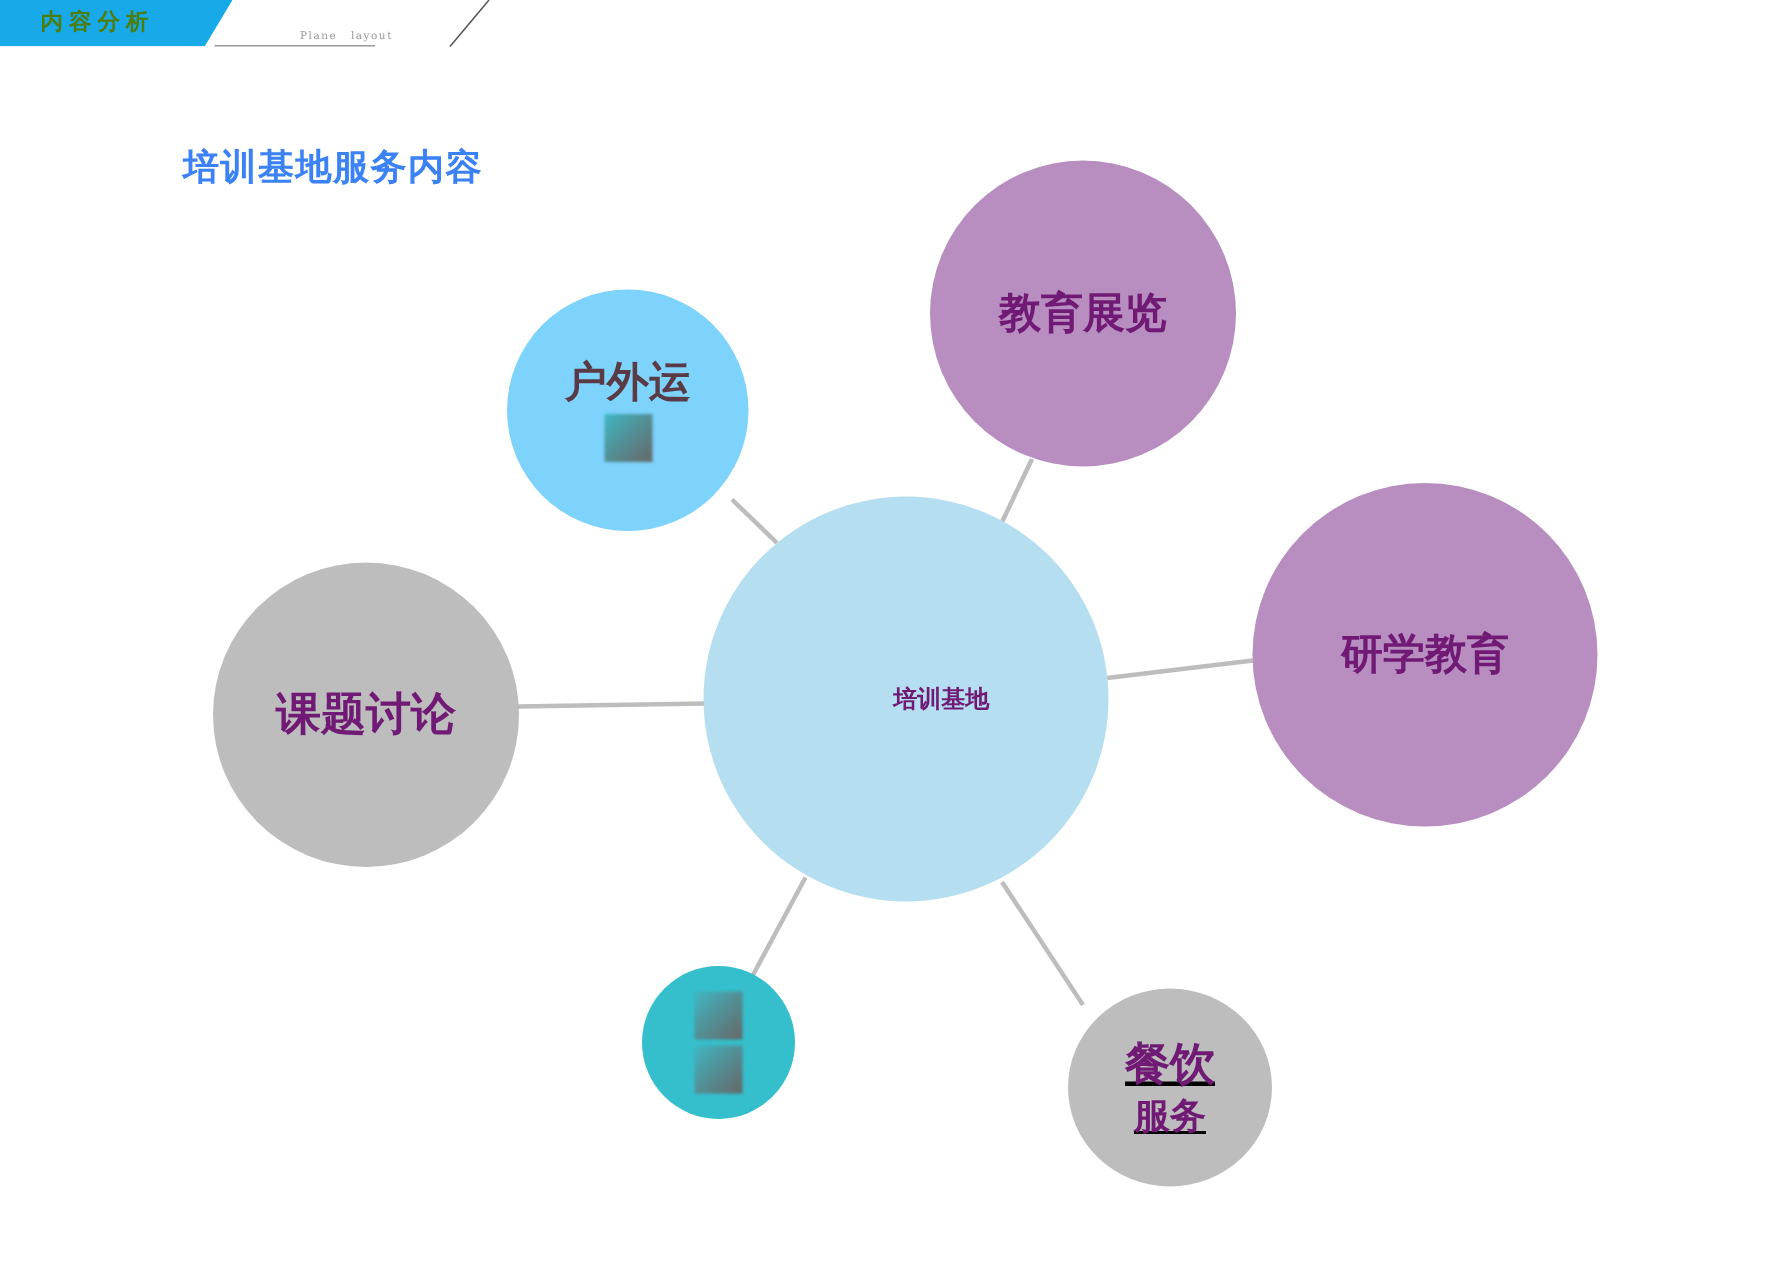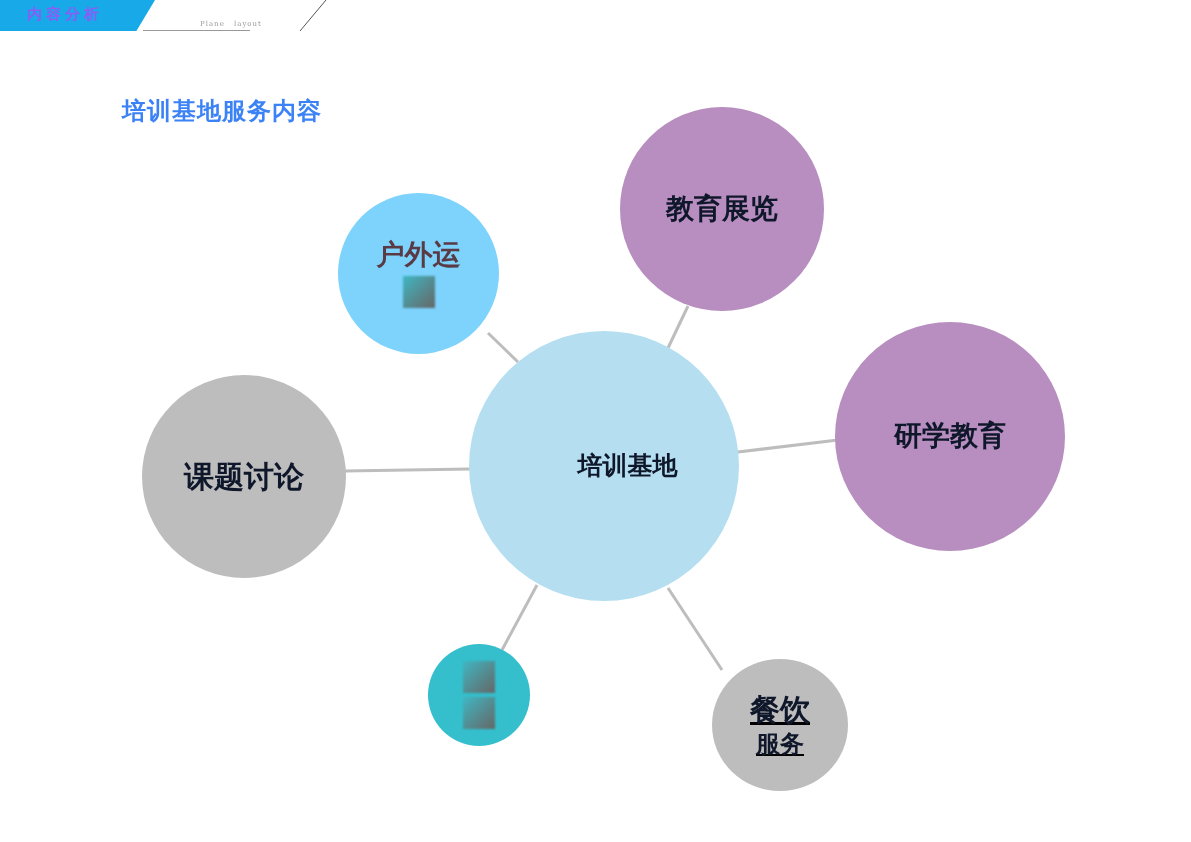--- a/index.html
+++ b/index.html
@@ -1,25 +1,25 @@
 <!DOCTYPE html>
 <html><head>
 <meta charset="utf-8">
 <style>
   html,body{margin:0;padding:0;background:#fff;}
   body{width:1191px;height:842px;position:relative;overflow:hidden;font-family:"DejaVu Sans",sans-serif;}
   .banner{position:absolute;left:0;top:0;width:155px;height:31px;background:#17a9e8;clip-path:polygon(0 0,100% 0,88% 100%,0 100%);}
-  .banner-text{position:absolute;left:27px;top:5px;color:#8b5cf6;font-weight:bold;font-size:15px;letter-spacing:4px;}
+  .banner-text{position:absolute;left:27px;top:5px;color:#4d7c0f;font-weight:bold;font-size:15px;letter-spacing:4px;}
   .sub-line{position:absolute;left:143px;top:30px;width:107px;height:1px;background:#999;}
   .sub-text{position:absolute;left:190px;top:20px;font-family:"DejaVu Serif",serif;font-size:7px;color:#999;letter-spacing:1px;word-spacing:6px;margin-left:10px;}
   .slash{position:absolute;left:298px;top:0;width:30px;height:32px;}
   .title{position:absolute;left:122px;top:95px;font-size:24px;font-weight:bold;color:#3b82f6;letter-spacing:1px;}
   svg.lines{position:absolute;left:0;top:0;}
   .node{position:absolute;border-radius:50%;display:flex;align-items:center;justify-content:center;flex-direction:column;}
-  .node span{font-weight:bold;color:#0f172a;text-align:center;line-height:1.3;}
+  .node span{font-weight:bold;color:#701a75;text-align:center;line-height:1.3;}
   .blur{display:block;width:32px;height:32px;background:linear-gradient(135deg,#3fb7c3,#666);filter:blur(1px);margin:2px auto;}
 </style>
 </head>
 <body>
 
 <div class="banner"></div>
 <div class="banner-text">内容分析</div>
 <div class="sub-line"></div>
 <div class="sub-text">Plane  layout</div>
 <svg class="slash" viewBox="0 0 30 32">
@@ -33,21 +33,21 @@
     <line x1="488" y1="333" x2="518" y2="362"></line>
     <line x1="668" y1="348" x2="688" y2="306"></line>
     <line x1="738" y1="452" x2="838" y2="440"></line>
     <line x1="345" y1="471" x2="470" y2="469"></line>
     <line x1="537" y1="585" x2="502" y2="650"></line>
     <line x1="668" y1="588" x2="722" y2="670"></line>
   </g>
 </svg>
 
 <div class="node" style="left:469px;top:331px;width:270px;height:270px;background:#b5dff0;">
-  <span style="font-size:25px;margin-left:47px;">培训基地</span>
+  <span style="font-size:16px;margin-left:47px;">培训基地</span>
 </div>
 
 <div class="node" style="left:338px;top:193px;width:161px;height:161px;background:#7dd3fc;">
   <span style="font-size:28px;color:#5a3a44;">户外运</span>
   <i class="blur"></i>
 </div>
 
 <div class="node" style="left:620px;top:107px;width:204px;height:204px;background:#b78ebf;">
   <span style="font-size:28px;">教育展览</span>
 </div>

